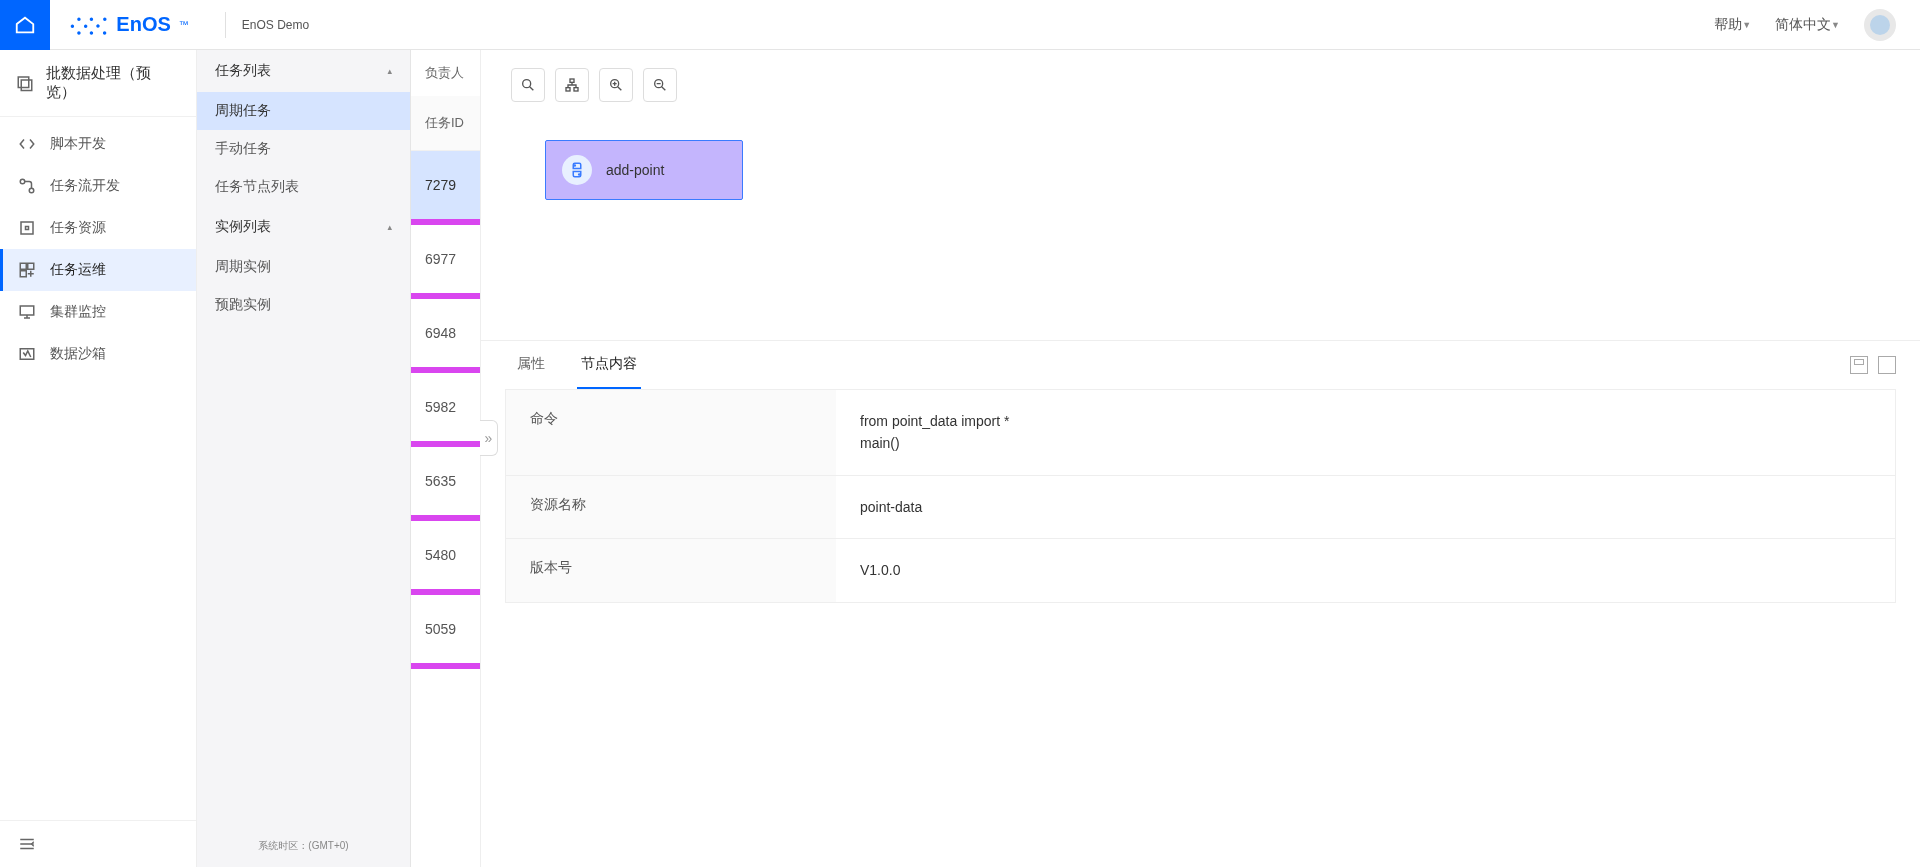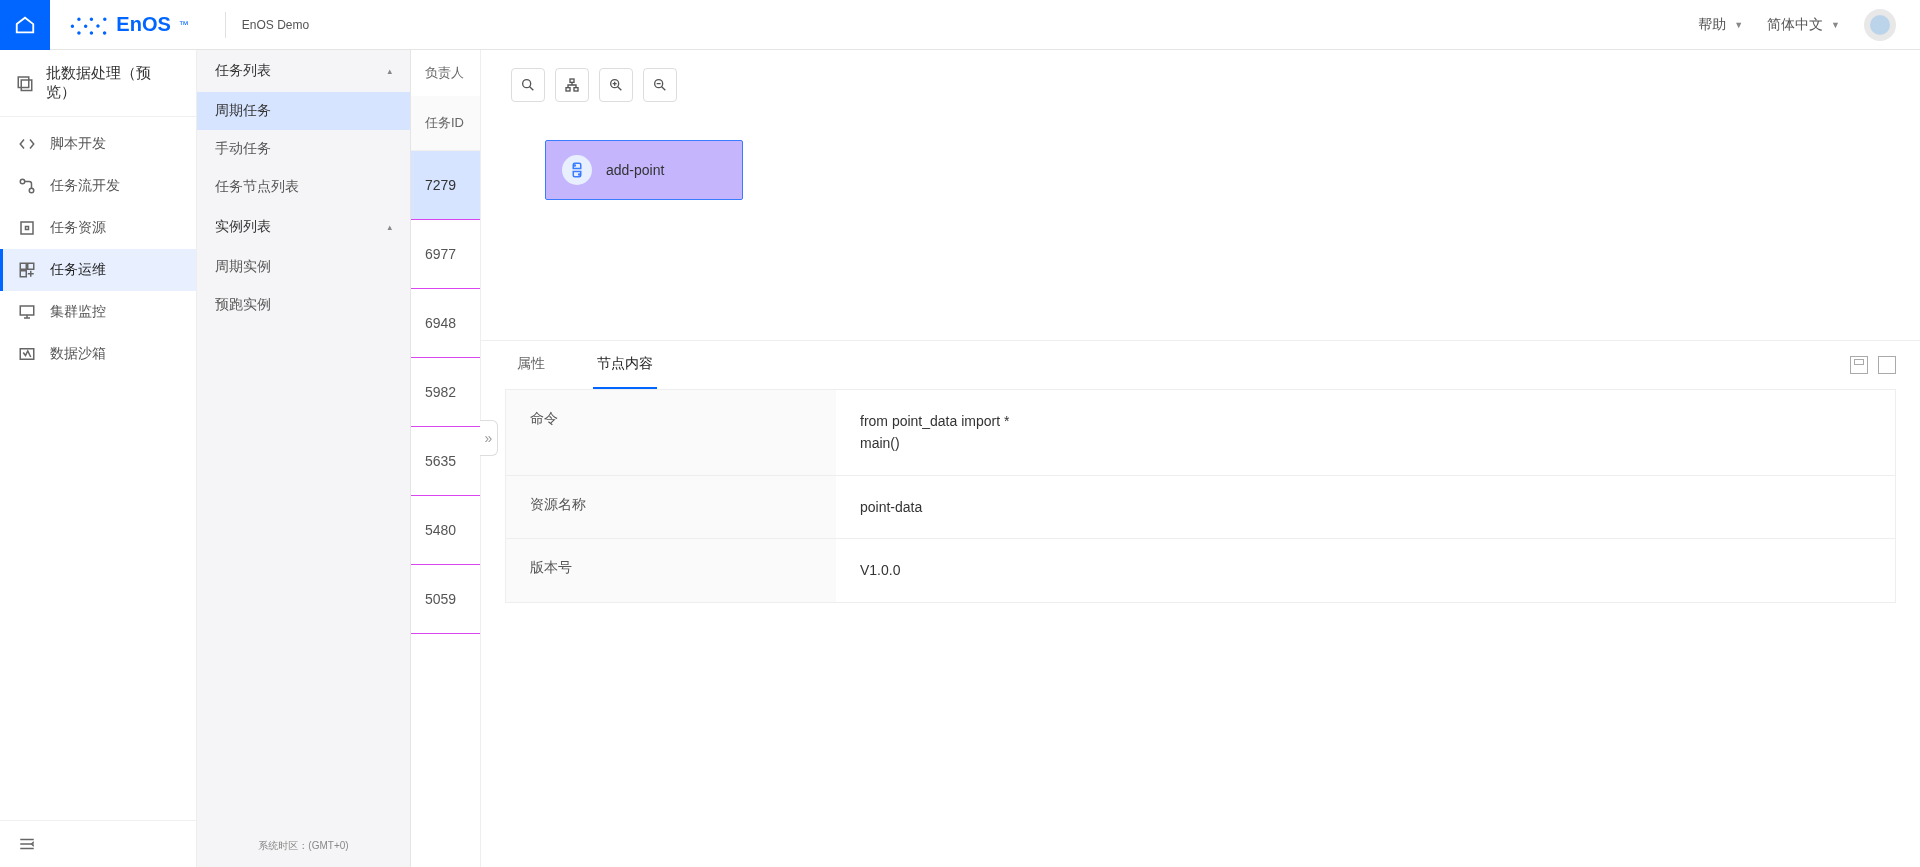--- a/index.html
+++ b/index.html
@@ -9,21 +9,21 @@
 
 .topbar { height: 50px; display: flex; align-items: center; border-bottom: 1px solid #e5e5e5; }
 .topbar-left-icon { width: 50px; height: 50px; background: #0066ff; display: flex; align-items: center; justify-content: center; color: #fff; }
 .logo-area { display: flex; align-items: center; padding: 0 20px; gap: 8px; }
 .logo-dots { color: #0066ff; font-weight: bold; font-size: 22px; letter-spacing: 1px; }
 .logo-text { font-weight: 600; font-size: 20px; color: #0066ff; }
 .divider-v { width: 1px; height: 26px; background: #e0e0e0; margin: 0 16px; }
 .app-name { font-size: 12px; color: #555; }
 .topbar-spacer { flex: 1; }
 .topbar-right { display: flex; align-items: center; gap: 24px; padding-right: 24px; }
-.topbar-link { color: #555; cursor: pointer; display: flex; align-items: center; gap: 8px; }
+.topbar-link { color: #555; cursor: pointer; display: flex; align-items: center; gap: 0; }
 .caret { font-size: 9px; color: #888; }
 .avatar { width: 32px; height: 32px; border-radius: 50%; background: #e8e8e8; display: flex; align-items: center; justify-content: center; }
 .avatar-inner { width: 20px; height: 20px; border-radius: 50%; background: #bcd4ea; }
 
 
 .main { flex: 1; display: flex; overflow: hidden; }
 
 
 .leftnav { width: 197px; border-right: 1px solid #eee; display: flex; flex-direction: column; background: #fff; }
 .leftnav-header { display: flex; align-items: center; gap: 12px; padding: 14px 16px; font-size: 15px; color: #333; border-bottom: 1px solid #f0f0f0; }
@@ -39,38 +39,38 @@
 .sn-group-header { display: flex; align-items: center; justify-content: space-between; padding: 12px 18px; font-size: 14px; color: #333; cursor: pointer; gap: 40px; }
 .sn-item { padding: 10px 18px; font-size: 14px; color: #555; cursor: pointer; }
 .sn-item.active { background: #d6e4ff; color: #333; }
 .secondnav-spacer { flex: 1; }
 .sn-footer { text-align: center; padding: 14px 0; color: #888; font-size: 10px; }
 
 
 .tasklist { width: 70px; border-right: 1px solid #eee; display: flex; flex-direction: column; background: #fff; overflow: hidden; }
 .tl-header-row { display: flex; align-items: center; padding: 14px 10px 14px 14px; color: #666; font-size: 13px; }
 .tl-table-header { padding: 18px 14px; background: #fafafa; color: #666; font-size: 13px; border-bottom: 1px solid #f0f0f0; }
-.tl-cell { padding: 26px 14px; border-bottom: 1px solid #d946ef; font-size: 14px; color: #555; text-align: left; }
+.tl-cell { padding: 26px 14px; border-bottom: 6px solid #d946ef; font-size: 14px; color: #555; text-align: left; }
 .tl-cell.selected { background: #d6e4ff; color: #333; }
 
 
 .content { flex: 1; display: flex; flex-direction: column; background: #fff; position: relative; }
 .expand-handle { position: absolute; left: -1px; top: 370px; width: 18px; height: 36px; background: #fff; border: 1px solid #ddd; border-left: none; border-radius: 0 6px 6px 0; display: flex; align-items: center; justify-content: center; color: #999; cursor: pointer; z-index: 5; }
 
 .canvas-area { height: 290px; padding: 18px 30px; position: relative; }
 .toolbar { display: flex; gap: 10px; }
 .tool-btn { width: 34px; height: 34px; border: 1px solid #ddd; border-radius: 4px; background: #fff; display: flex; align-items: center; justify-content: center; cursor: pointer; color: #555; }
 .node-box { position: absolute; left: 64px; top: 90px; width: 198px; height: 60px; border: 1.5px solid #3a7bff; border-radius: 2px; background: #c4b5fd; display: flex; align-items: center; gap: 14px; padding: 0 16px; }
 .node-icon { width: 30px; height: 30px; border-radius: 50%; background: #e8f0ff; display: flex; align-items: center; justify-content: center; color: #3a7bff; font-weight: bold; font-size: 14px; }
 .node-label { font-size: 14px; color: #333; }
 
 
 .details { flex: 1; border-top: 1px solid #eee; display: flex; flex-direction: column; }
 .details-header { display: flex; align-items: center; justify-content: space-between; padding: 0 24px; }
-.tabs { display: flex; gap: 44px; padding-left: 8px; }
+.tabs { display: flex; gap: 28px; padding-left: 8px; }
 .tab { padding: 14px 4px; color: #666; cursor: pointer; font-size: 14px; border-bottom: 2px solid transparent; }
 .tab.active { color: #222; border-bottom: 2px solid #0066ff; }
 .panel-actions { display: flex; gap: 10px; }
 .panel-action { width: 18px; height: 18px; border: 1px solid #aaa; cursor: pointer; }
 
 .details-body { padding: 0 24px 24px 24px; }
 .info-table { border: 1px solid #eee; }
 .info-row { display: flex; border-bottom: 1px solid #eee; }
 .info-row:last-child { border-bottom: none; }
 .info-label { width: 330px; padding: 20px 24px; background: #fafafa; color: #555; font-size: 14px; }

